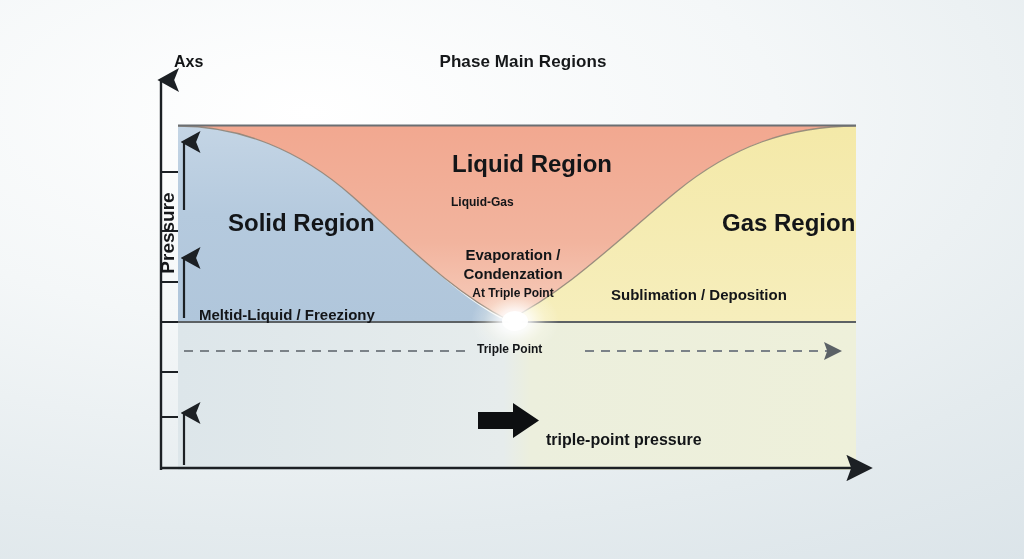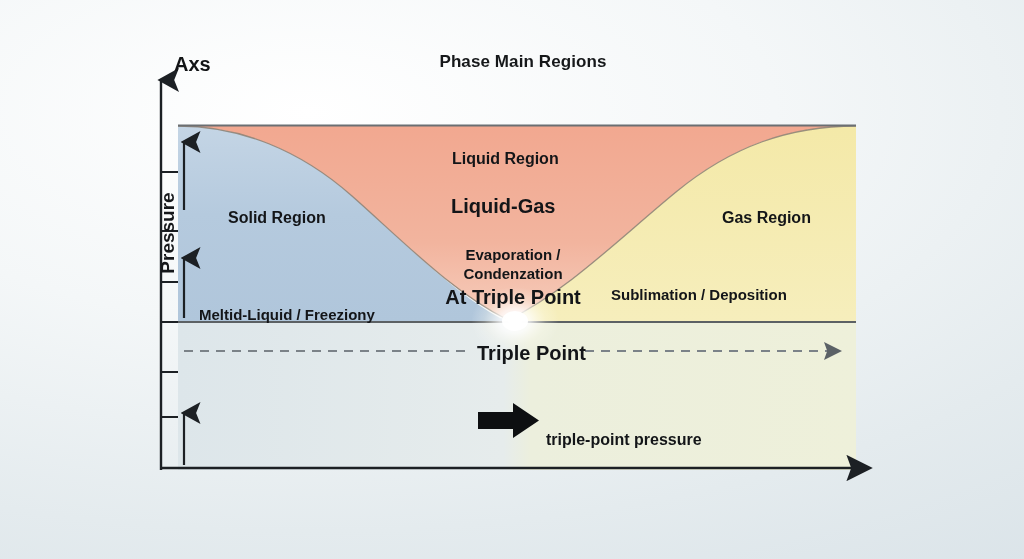--- a/index.html
+++ b/index.html
@@ -34,21 +34,21 @@
   }
   #title-inner {
     display: inline-block;
     margin-left: 22px;
   }
   
   #axs-label {
     position: absolute;
     left: 174px;
     top: 53px;
-    font-size: 20px;
+    font-size: 16px;
     font-weight: bold;
     color: #121416;
     text-align: center;
   }
   
   #pressure-label {
     position: absolute;
     left: 103px;
     top: 222px;
     width: 130px;
@@ -78,25 +78,25 @@
     width: 1024px;
     height: 559px;
   }
   
   .lbl {
     position: absolute;
     color: #131518;
     white-space: nowrap;
   }
   .lbl.big {
-    font-size: 16px;
+    font-size: 24px;
     font-weight: bold;
   }
   .lbl.mid {
-    font-size: 20px;
+    font-size: 12px;
     font-weight: bold;
   }
   .lbl.small {
     font-size: 15px;
     font-weight: bold;
   }
   .lbl.note {
     font-size: 16px;
     font-weight: bold;
     line-height: 21px;

